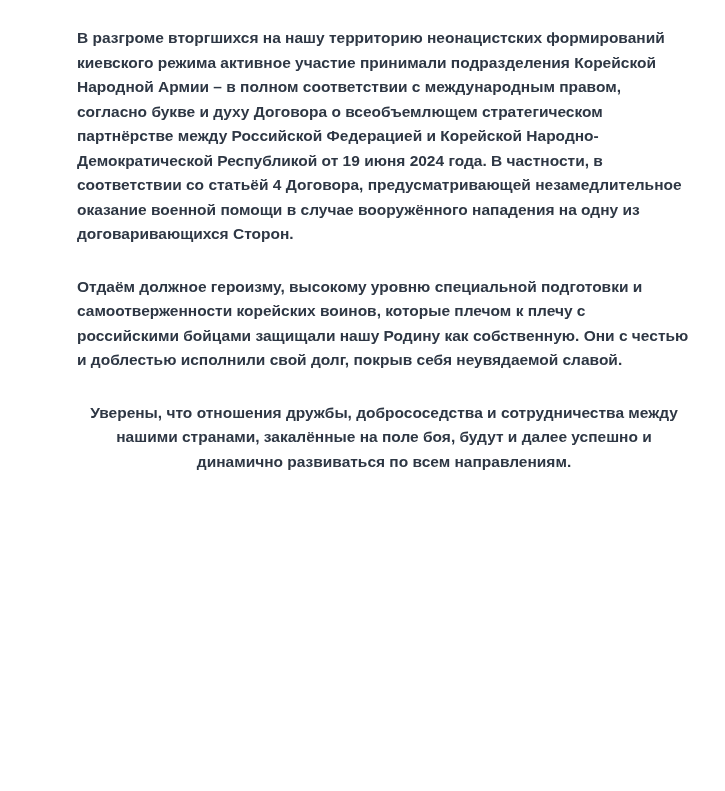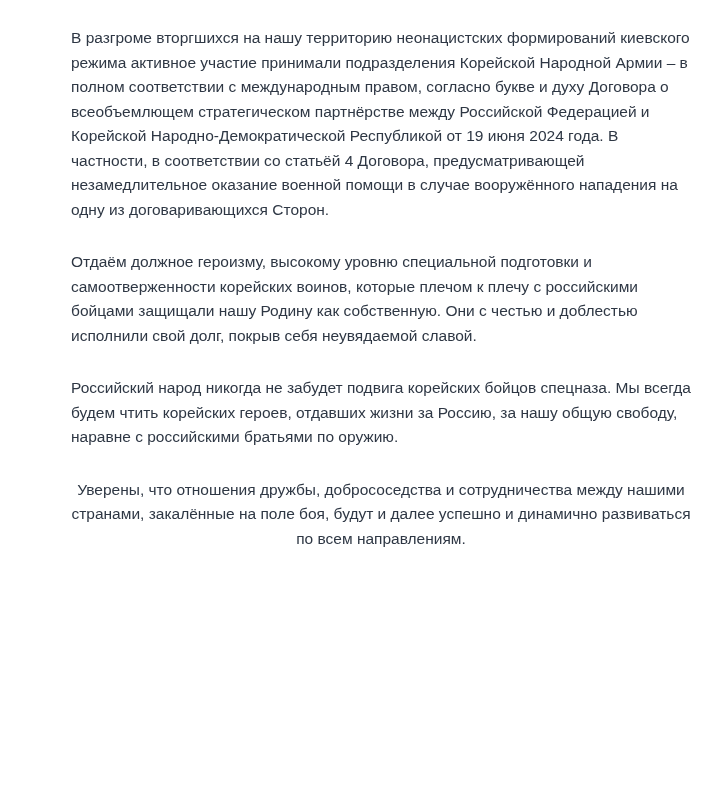--- a/index.html
+++ b/index.html
@@ -43,37 +43,37 @@
     text-decoration: none;
     cursor: pointer;
   }
   .see-also-date {
     display: block;
     font-size: 13px;
     line-height: 18px;
     color: #99a2ab;
   }
   .content p {
-    margin: 0 0 28px 2px;
+    margin: 0 0 28px 8px;
+    font-weight: bold;
   }
   .content p:last-child {
     margin-bottom: 0;
     text-align: center;
   }
 </style>
 </head>
 <body>
 
 <div class="page">
   <div class="content">
 
 
     <p>В разгроме вторгшихся на нашу территорию неонацистских формирований киевского режима активное участие принимали подразделения Корейской Народной Армии – в полном соответствии с международным правом, согласно букве и духу Договора о всеобъемлющем стратегическом партнёрстве между Российской Федерацией и Корейской Народно-Демократической Республикой от 19 июня 2024 года. В частности, в соответствии со статьёй 4 Договора, предусматривающей незамедлительное оказание военной помощи в случае вооружённого нападения на одну из договаривающихся Сторон.</p>
 
 
     <p>Отдаём должное героизму, высокому уровню специальной подготовки и самоотверженности корейских воинов, которые плечом к плечу с российскими бойцами защищали нашу Родину как собственную. Они с честью и доблестью исполнили свой долг, покрыв себя неувядаемой славой.</p>
 
-    <p>Российский народ никогда не забудет подвига корейских бойцов спецназа. Мы всегда будем чтить корейских героев, отдавших жизни за Россию, за нашу общую свободу, наравне с российскими братьями по оружию.</p>
 
     <p>Уверены, что отношения дружбы, добрососедства и сотрудничества между нашими странами, закалённые на поле боя, будут и далее успешно и динамично развиваться по всем направлениям.</p>
 
   </div>
 </div>
 
 </body></html>

